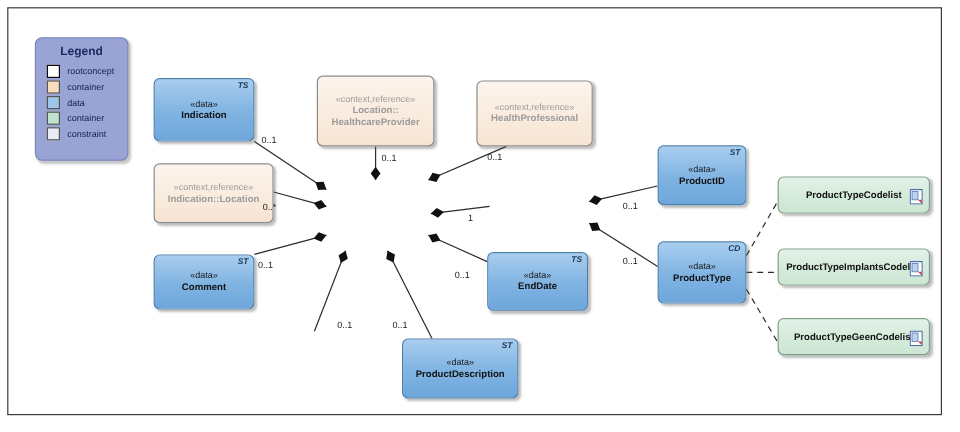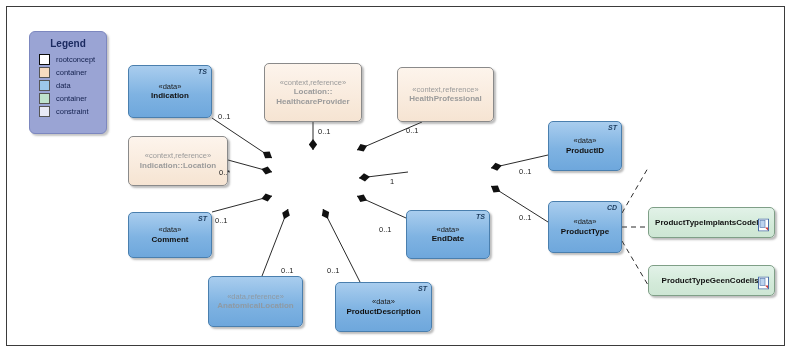--- a/index.html
+++ b/index.html
@@ -304,31 +304,37 @@
     <span class="stereo">«data»</span>
     <span class="name">Comment</span>
   </div>
 
   <div class="node n-data" style="left:406px; top:210px; width:84px; height:49px;">
     <span class="typecode">TS</span>
     <span class="stereo">«data»</span>
     <span class="name">EndDate</span>
   </div>
 
-  <div class="node n-data n-dataref" style="left:208px; top:276px; width:95px; height:51px;">
-    <span class="stereo">«data,reference»</span>
-    <span class="name">AnatomicalLocation</span>
-  </div>
 
   <div class="node n-data" style="left:335px; top:282px; width:97px; height:50px;">
     <span class="typecode">ST</span>
     <span class="stereo">«data»</span>
     <span class="name">ProductDescription</span>
   </div>
 
+  <div class="node n-codelist" style="left:648px; top:147px; width:127px; height:31px;">
+    <span class="name">ProductTypeCodelist</span>
+    <span class="doc-icon">
+      <svg viewBox="0 0 11 13" width="11" height="13">
+        <rect x="0.5" y="0.5" width="10" height="12" fill="#ffffff" stroke="#4a6ea8"></rect>
+        <rect x="2" y="2" width="5" height="7" fill="#bcd3ee" stroke="#4a6ea8" stroke-width="0.6"></rect>
+        <path d="M7,9 L10,9 L10,12 Z" fill="#d03b3b"></path>
+      </svg>
+    </span>
+  </div>
 
   <div class="node n-codelist" style="left:648px; top:207px; width:127px; height:31px;">
     <span class="name">ProductTypeImplantsCodelist</span>
     <span class="doc-icon">
       <svg viewBox="0 0 11 13" width="11" height="13">
         <rect x="0.5" y="0.5" width="10" height="12" fill="#ffffff" stroke="#4a6ea8"></rect>
         <rect x="2" y="2" width="5" height="7" fill="#bcd3ee" stroke="#4a6ea8" stroke-width="0.6"></rect>
         <path d="M7,9 L10,9 L10,12 Z" fill="#d03b3b"></path>
       </svg>
     </span>

